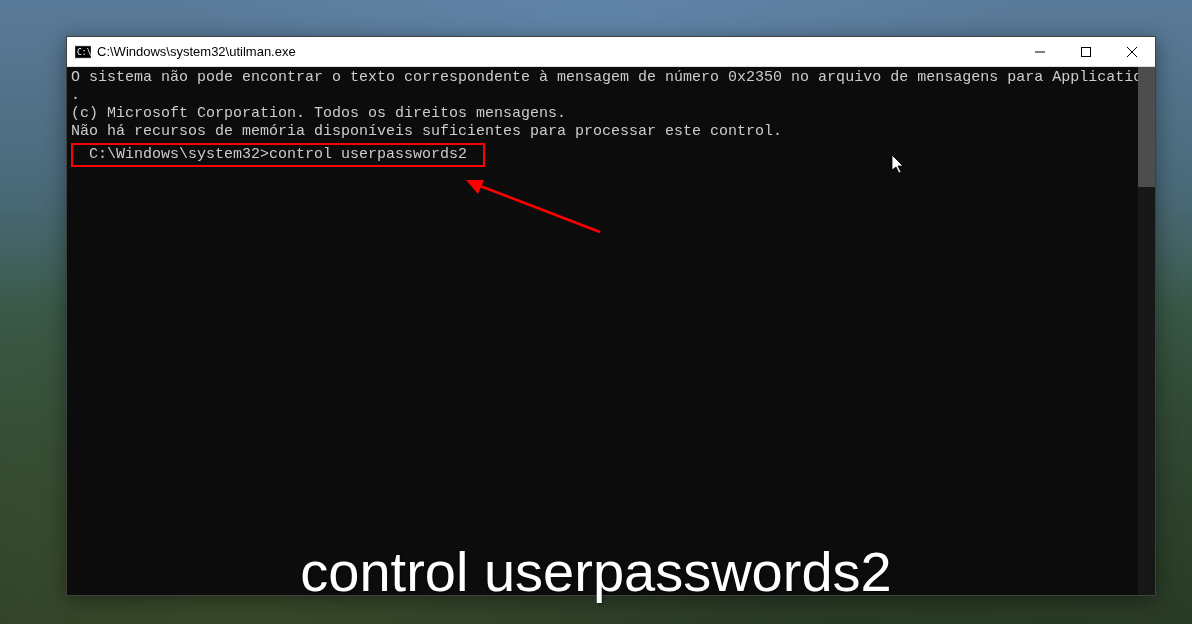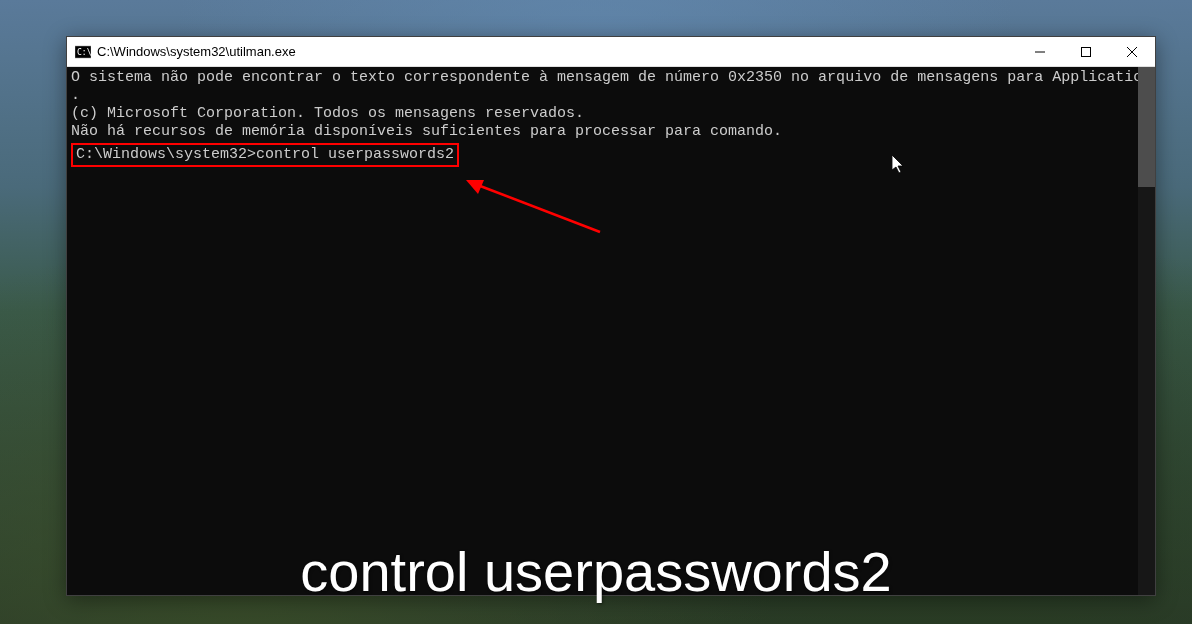--- a/index.html
+++ b/index.html
@@ -91,21 +91,21 @@
       overflow: hidden;
     }
 
     .console-line {
       white-space: pre;
     }
 
     .prompt-highlight {
       display: inline-block;
       border: 2px solid #ff0000;
-      padding: 1px 3px;
+      padding: 1px 16px;
       margin-top: 2px;
     }
 
     .scrollbar {
       position: absolute;
       right: 0;
       top: 0;
       width: 17px;
       height: 100%;
       background: #171717;
@@ -179,22 +179,22 @@
             <line x1="10" y1="0" x2="0" y2="10" stroke="#000" stroke-width="1"></line>
           </svg>
       </div>
     </div>
   </div>
 
   <div class="console-area">
     <div class="console-line">O sistema não pode encontrar o texto correspondente à mensagem de número 0x2350 no arquivo de mensagens para Application</div>
     <div class="console-line">.</div>
     <div class="console-line"></div>
-    <div class="console-line">(c) Microsoft Corporation. Todos os mensagens reservados.</div>
-    <div class="console-line">Não há recursos de memória disponíveis suficientes para processar para comando.</div>
+    <div class="console-line">(c) Microsoft Corporation. Todos os direitos mensagens.</div>
+    <div class="console-line">Não há recursos de memória disponíveis suficientes para processar este control.</div>
     <div class="console-line"></div>
     <div>
       <span class="prompt-highlight"><span>C:\Windows\system32&gt;</span><span>control userpasswords2</span></span>
     </div>
 
     <div class="scrollbar">
       <div class="scrollbar-thumb"></div>
     </div>
   </div>
 </div>

